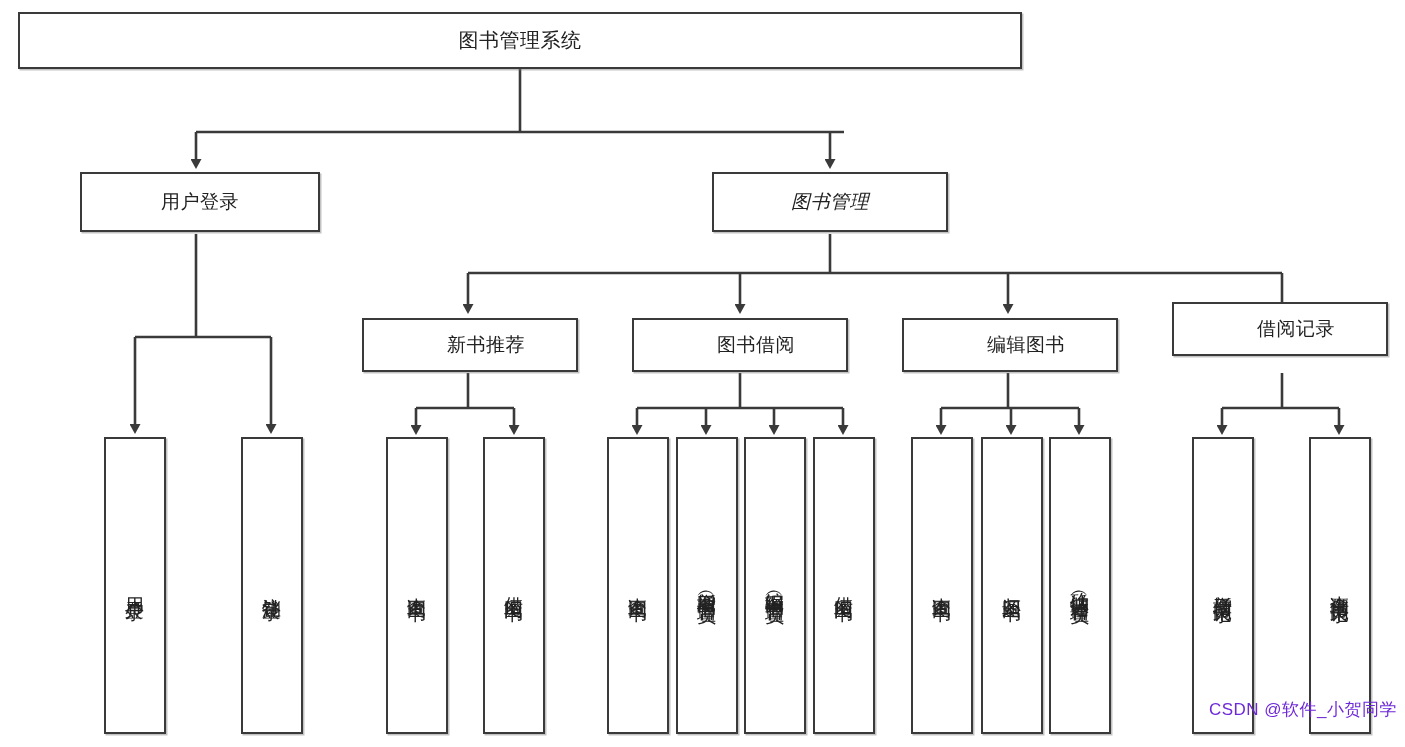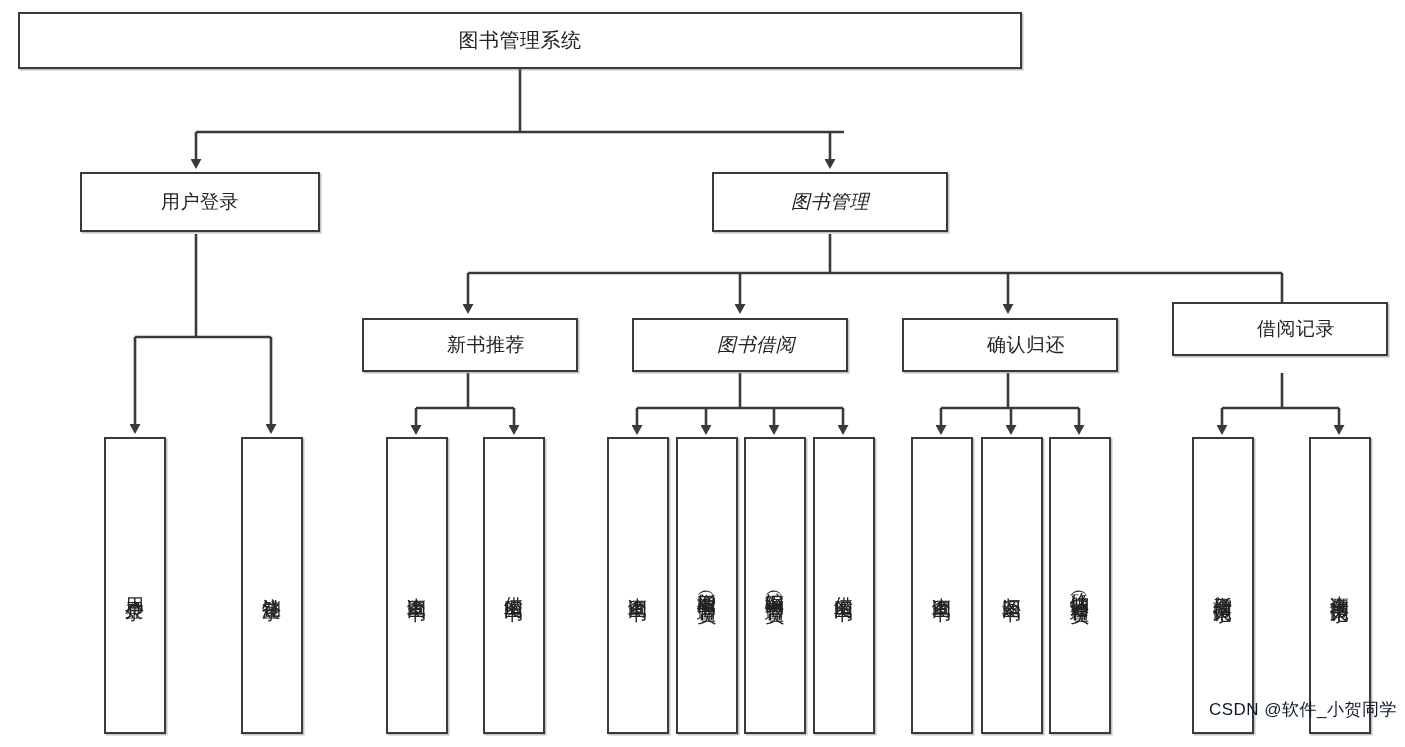--- a/index.html
+++ b/index.html
@@ -56,21 +56,21 @@
     white-space: normal;
   }
   .node.root .node-label { font-size: 20px; }
   .node.level2 .node-label { font-size: 19px; }
   .node.level3 .node-label { font-size: 19px; margin-left: 32px; }
   #watermark {
     position: absolute;
     right: 8px;
     bottom: 3px;
     font-size: 17px;
-    color: #0f172a;
+    color: #6d28d9;
     letter-spacing: 0.5px;
     white-space: nowrap;
     user-select: none;
   }
 </style>
 </head>
 <body>
 
 <div id="diagram-root">
 
@@ -131,25 +131,25 @@
   <div class="node level2" style="left:80px; top:172px; width:240px; height:60px;">
     <span class="node-label">用户登录</span>
   </div>
   <div class="node level2" style="left:712px; top:172px; width:236px; height:60px;font-style:italic;">
     <span class="node-label">图书管理</span>
   </div>
 
   <div class="node level3" style="left:362px; top:318px; width:216px; height:54px;">
     <span class="node-label">新书推荐</span>
   </div>
-  <div class="node level3" style="left:632px; top:318px; width:216px; height:54px;font-style:italic;">
+  <div class="node level3" style="left:632px; top:318px; width:216px; height:54px;">
     <span class="node-label">图书借阅</span>
   </div>
   <div class="node level3" style="left:902px; top:318px; width:216px; height:54px;">
-    <span class="node-label">确认归还</span>
+    <span class="node-label">编辑图书</span>
   </div>
   <div class="node level3" style="left:1172px; top:302px; width:216px; height:54px;">
     <span class="node-label">借阅记录</span>
   </div>
 
   <div class="node vertical" style="left:104px; top:437px; width:62px; height:297px;">
     <span class="node-label">用户登录</span>
   </div>
   <div class="node vertical" style="left:241px; top:437px; width:62px; height:297px;">
     <span class="node-label">注销登录</span>

